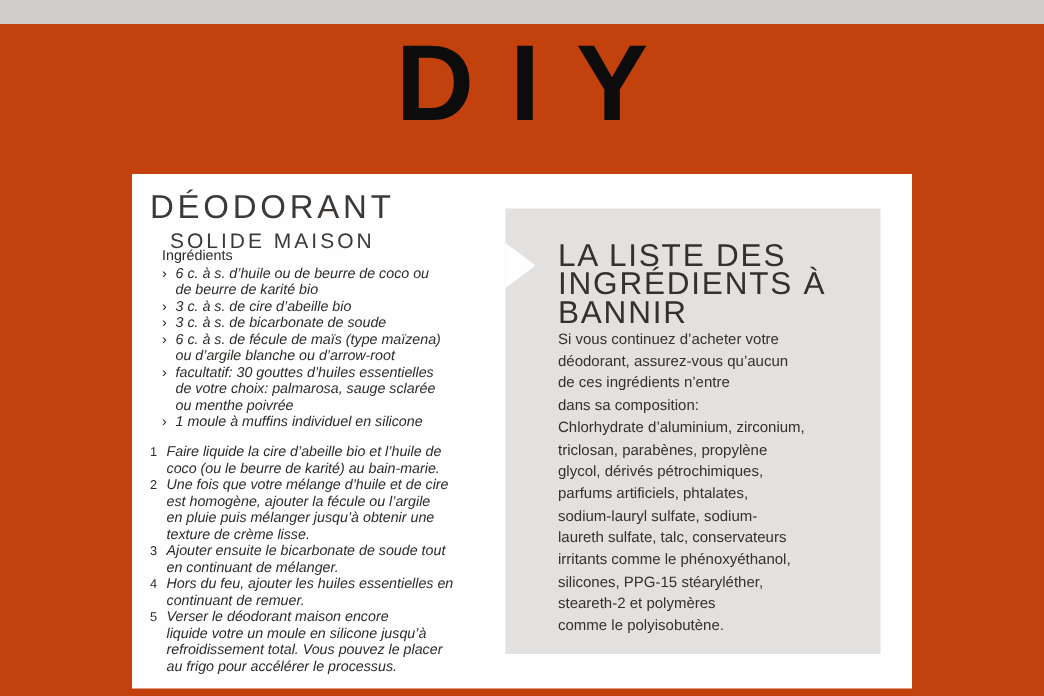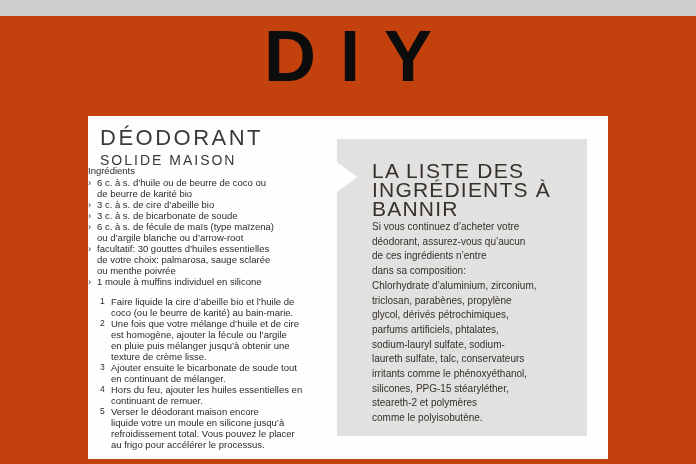--- a/index.html
+++ b/index.html
@@ -24,39 +24,39 @@
     letter-spacing: 24px;
     text-indent: 24px;
     color: #0c0c0c;
   }
   .card {
     position: absolute;
     left: 88px; top: 100px;
     width: 520px; height: 343px;
     background: #fefefe;
   }
-  .card-head { position: absolute; left: 12px; top: 10px; color: #3c3936; }
+  .card-head { position: absolute; left: 12px; top: 10px; color: #3c3936; text-align: center; }
   .card-title {
     font-size: 22px; line-height: 24px;
     font-weight: normal; letter-spacing: 2.5px;
   }
   .card-subtitle {
     font-size: 14px; line-height: 20px;
     font-weight: normal; letter-spacing: 2px;
   }
-  .ingredients { position: absolute; left: 0; top: 48px; width: 245px; }
+  .ingredients { position: absolute; left: 20px; top: 48px; width: 245px; }
   .ingredients-label { font-size: 9.5px; line-height: 13px; }
   .ing-list { list-style: none; }
   .ing-item { display: flex; font-size: 9.5px; line-height: 11px; }
   .ing-bullet { width: 9px; flex: 0 0 9px; }
   .steps { position: absolute; left: 12px; top: 180px; width: 248px; }
   .step-list { list-style: none; }
   .step-item { display: flex; font-size: 9.5px; line-height: 11px; }
   .step-num { width: 11px; flex: 0 0 11px; font-size: 8.5px; }
-  .pre { white-space: pre-line; flex: 1; }
+  .pre { white-space: pre-line; flex: 1; font-style: italic; }
   .ban-box {
     position: absolute;
     left: 249px; top: 23px;
     width: 250px; height: 297px;
     background: #e2e1df;
   }
   .ban-pointer {
     position: absolute;
     left: 0; top: 23px;
     width: 0; height: 0;

